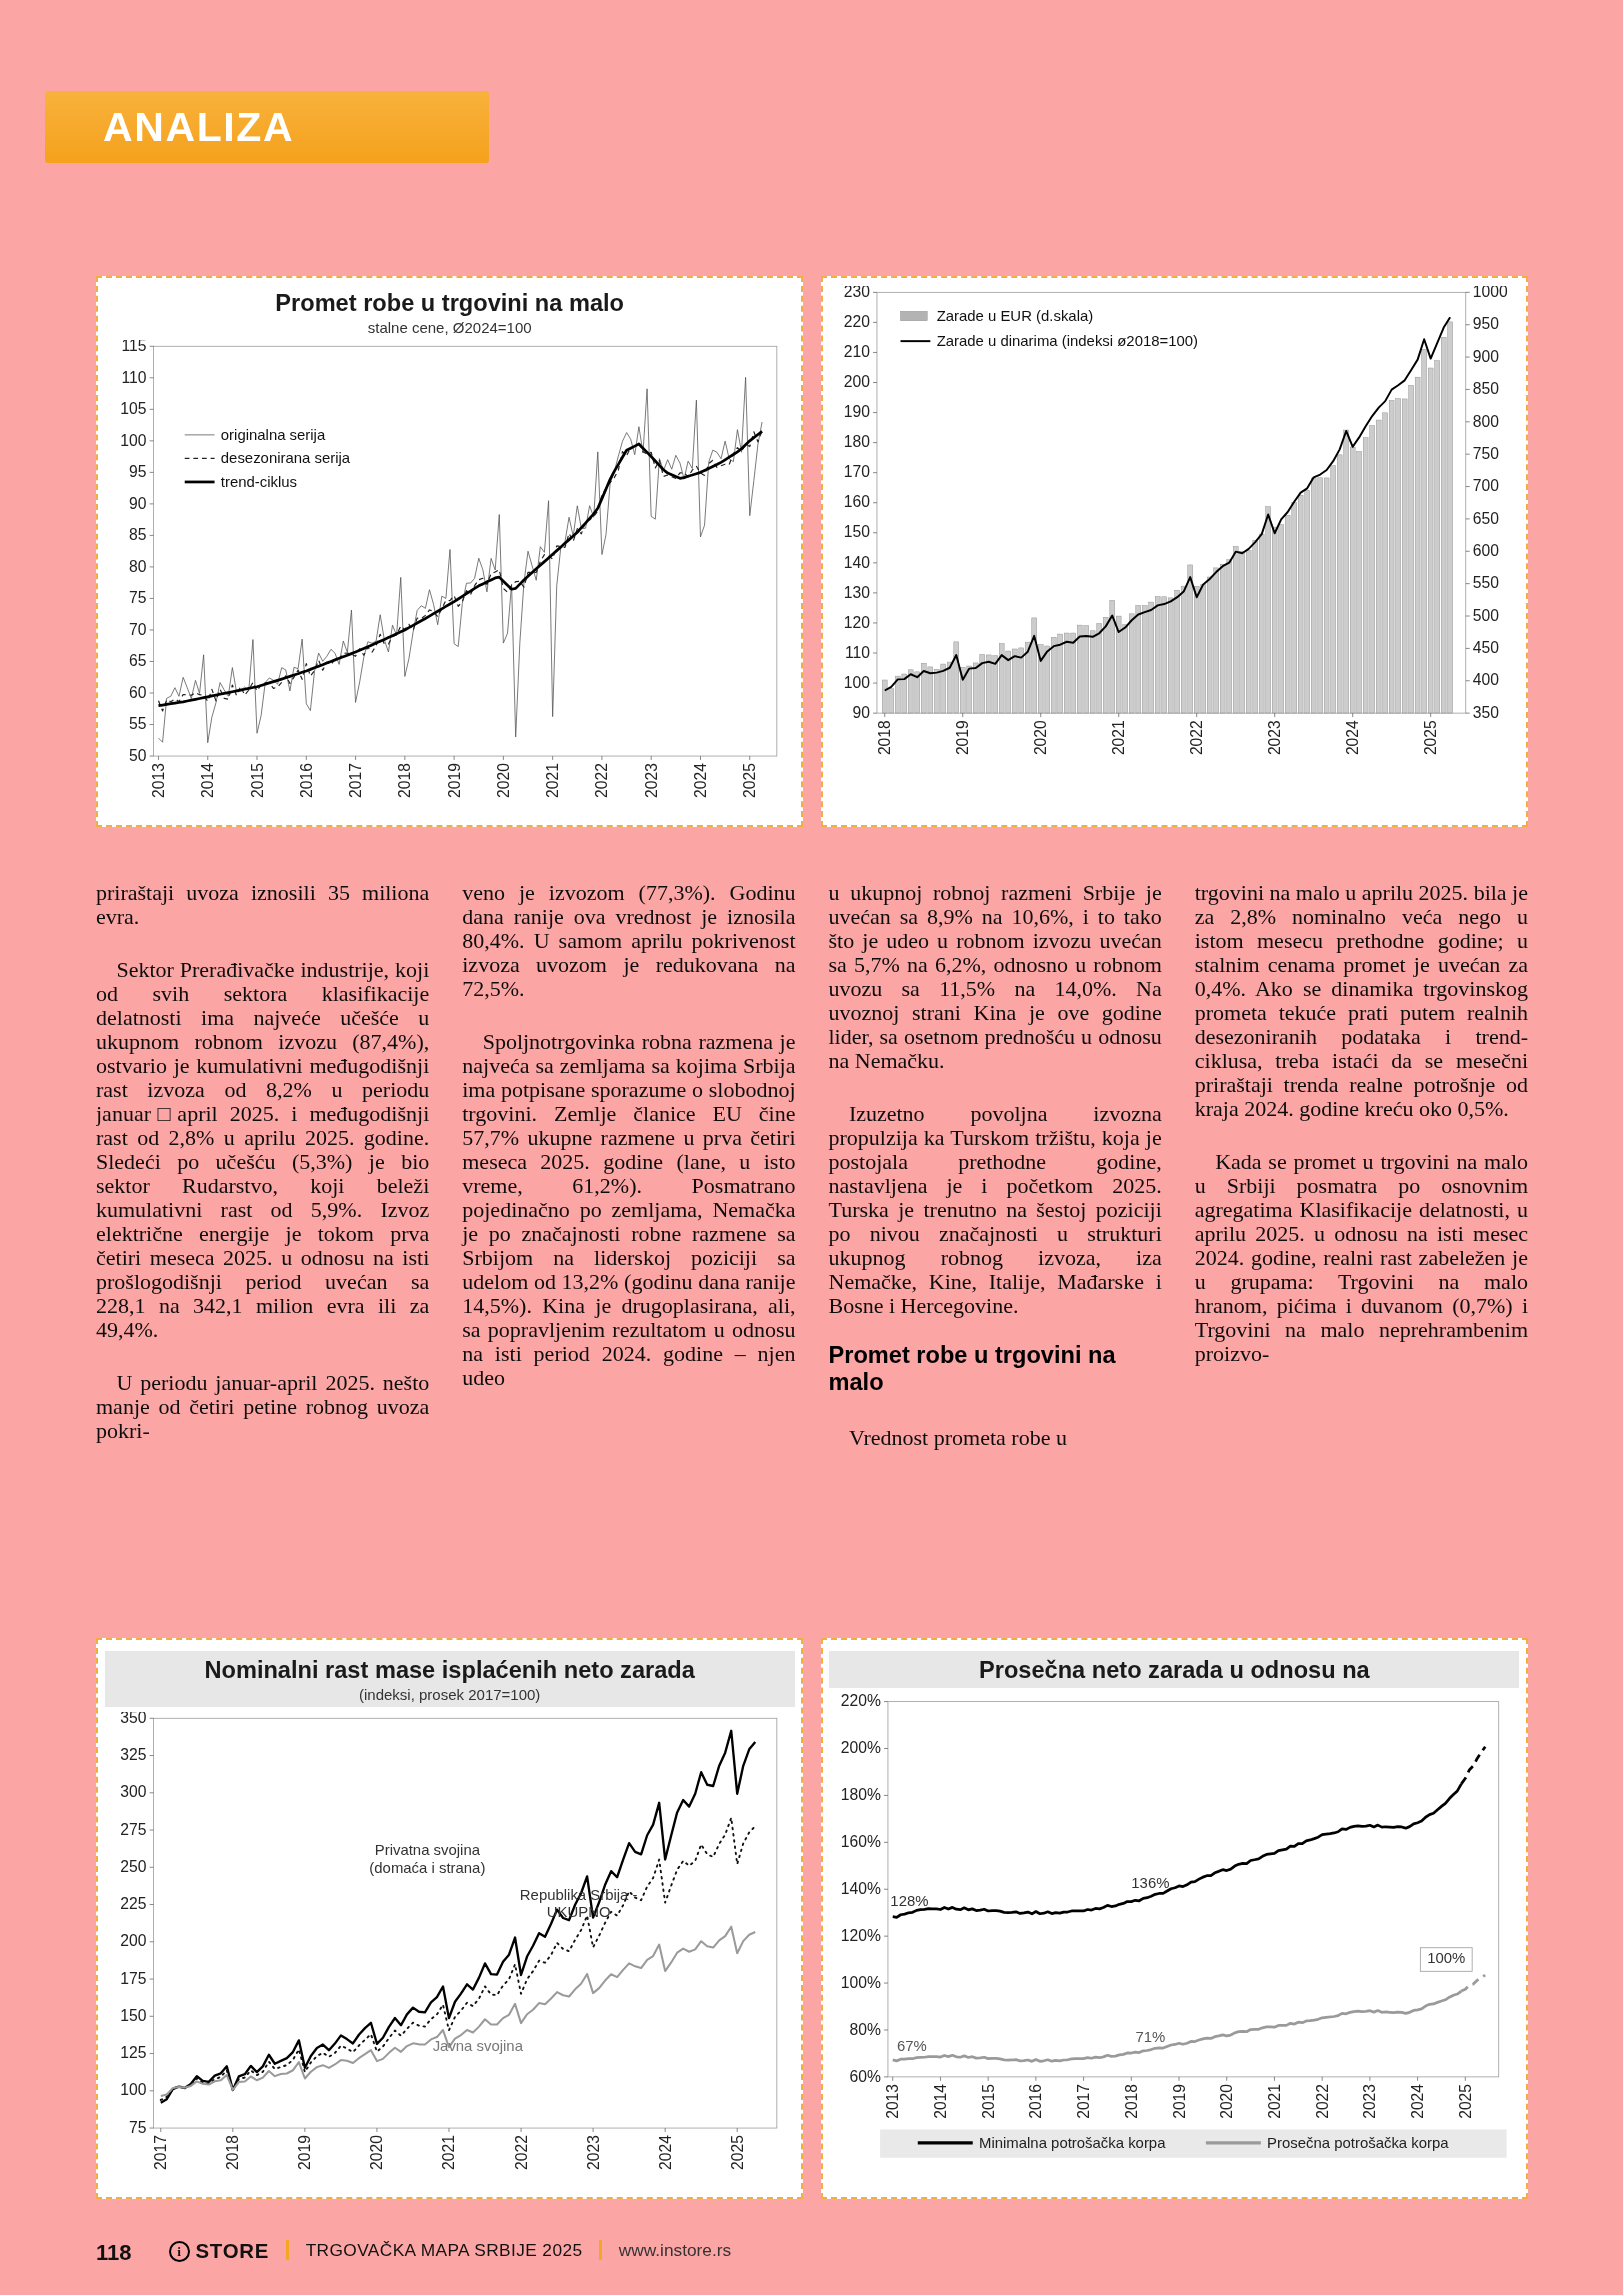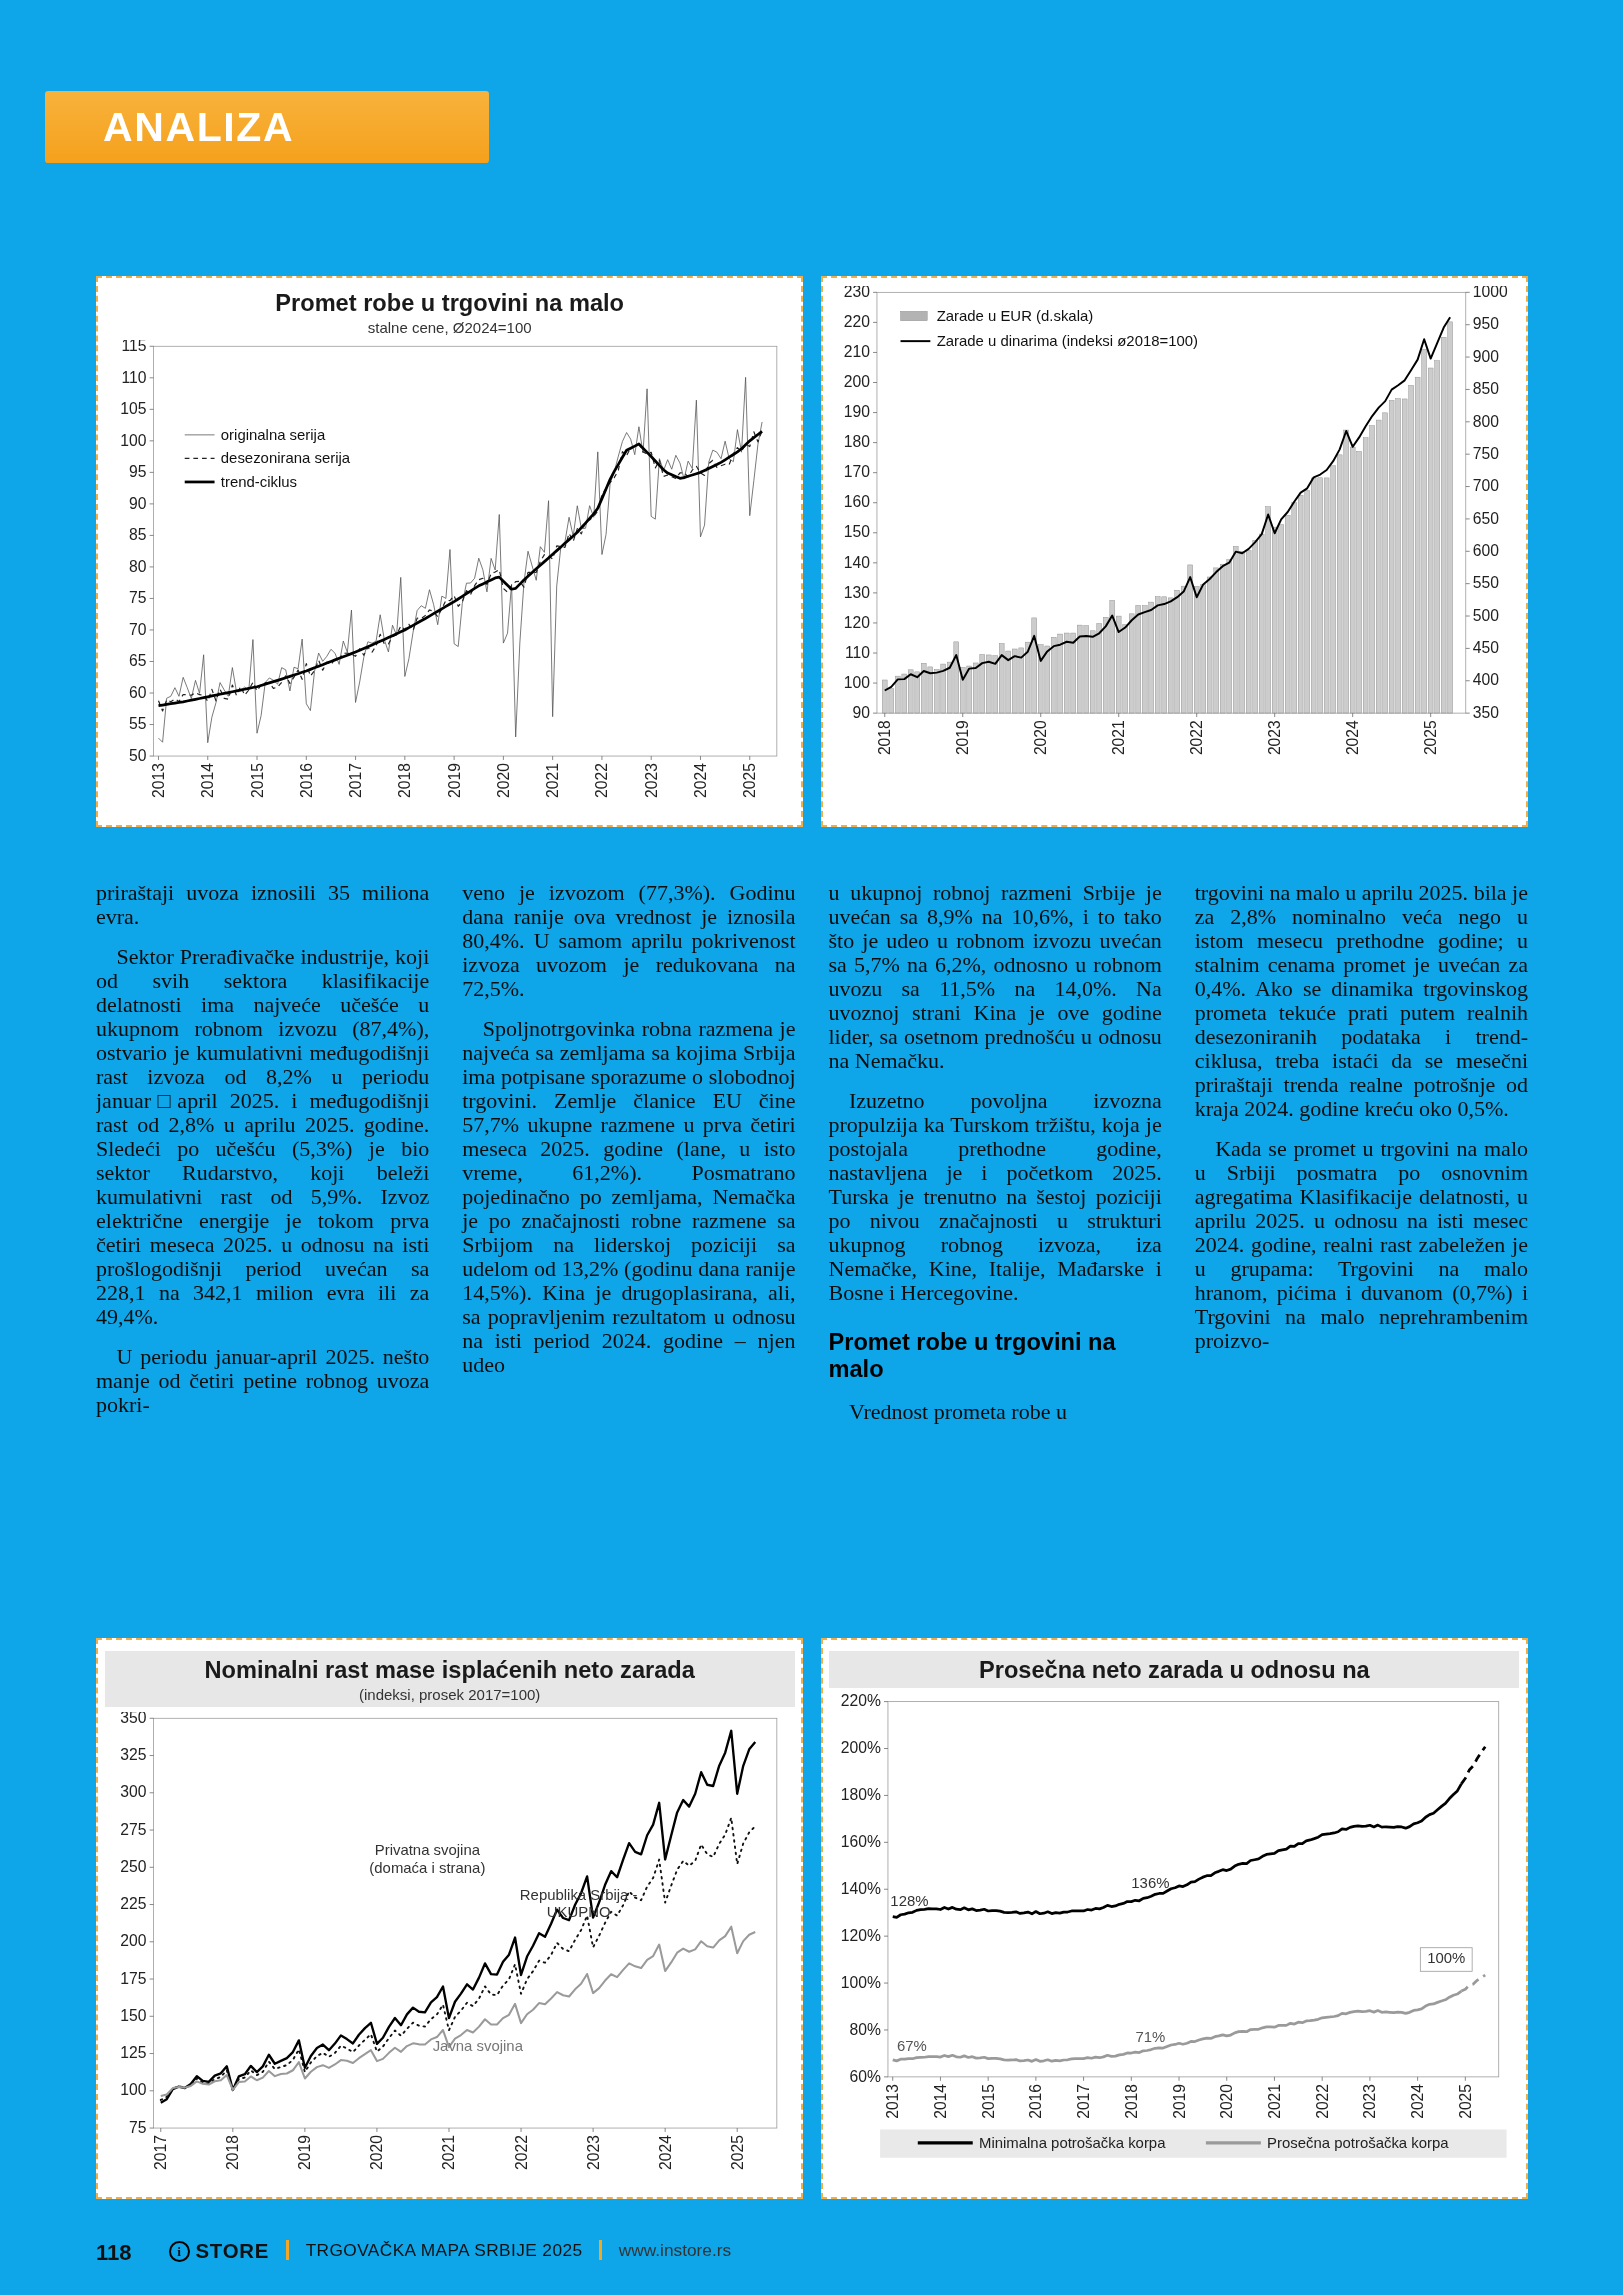--- a/index.html
+++ b/index.html
@@ -1,17 +1,17 @@
 <!DOCTYPE html>
 <html style="font-size:12.6px"><head>
 <meta charset="utf-8">
 <style>
   *{margin:0;padding:0;box-sizing:border-box}
   html,body{background:#ffffff}
-  .page{position:relative;width:1623px;height:2295px;background:#0ea5e9;font-family:"Liberation Serif",serif;color:#111;overflow:hidden}
+  .page{position:relative;width:1623px;height:2295px;background:#fca5a5;font-family:"Liberation Serif",serif;color:#111;overflow:hidden}
   
   .header-bar{position:absolute;left:45px;top:91px;width:444px;height:72px;
     background:linear-gradient(180deg,#f8b23c 0%,#f5a11c 100%);border-radius:3.1px;
     display:flex;align-items:center;padding-left:58px;
     font-family:"Liberation Sans",sans-serif;font-weight:bold;font-size:41px;letter-spacing:1.6px;color:#fff}
   
   .row{position:absolute;left:96px;width:1432px;display:flex;gap:17.3px}
   .row1{top:276px;height:551px}
   .row2{top:1638px;height:561px}
   .chart-box{flex:1;border:2.4px dashed #f2ad45;background:#fff;padding:4.7px 3.1px;
@@ -19,21 +19,21 @@
   .ct{width:99%;text-align:center;font-family:"Liberation Sans",sans-serif;margin:6.3px 0 1.6px}
   .ct.strip{background:#e7e7e7;padding:5.5px 0 3.9px}
   .ct-title{font-weight:bold;font-size:23.6px;color:#1a1a1a;line-height:28px}
   .ct-sub{font-size:15px;color:#333;margin-top:1.6px}
   .it{font-style:italic;color:#6b6b6b}
   svg{display:block;margin-top:3.1px}
   svg text{font-family:"Liberation Sans",sans-serif}
   
   .columns{position:absolute;left:96px;top:881px;width:1432px;height:755px;display:flex;gap:33px;overflow:hidden}
   .col{flex:1;text-align:justify;font-size:22px;line-height:24px;color:#0d0d0d}
-  .col p:not(:first-child){margin-top:16px}
+  .col p:not(:first-child){margin-top:29px}
   .col h3{font-family:"Liberation Sans",sans-serif;font-size:23.6px;line-height:27.5px;margin-top:23.6px;margin-bottom:3.1px;text-align:left;color:#000}
   .col h3 + p{margin-top:6.3px}
   .col .indent{text-indent:20.4px}
   
   .footer{position:absolute;left:96px;top:2240px;width:1432px;display:flex;align-items:flex-start;gap:17px;
     font-family:"Liberation Sans",sans-serif;font-size:17.3px;color:#111}
   .page-num{font-weight:bold;font-size:22px;margin-right:20.4px}
   .logo{display:flex;align-items:center;gap:5.5px;font-weight:bold;font-size:20.4px;letter-spacing:0.8px}
   .logo-i{width:21px;height:21px;border:2.4px solid #000;border-radius:50%;display:flex;align-items:center;justify-content:center;font-size:13.4px;font-weight:bold;font-family:"Liberation Serif",serif}
   .sep{width:2.4px;height:20.4px;background:#f5a623}

